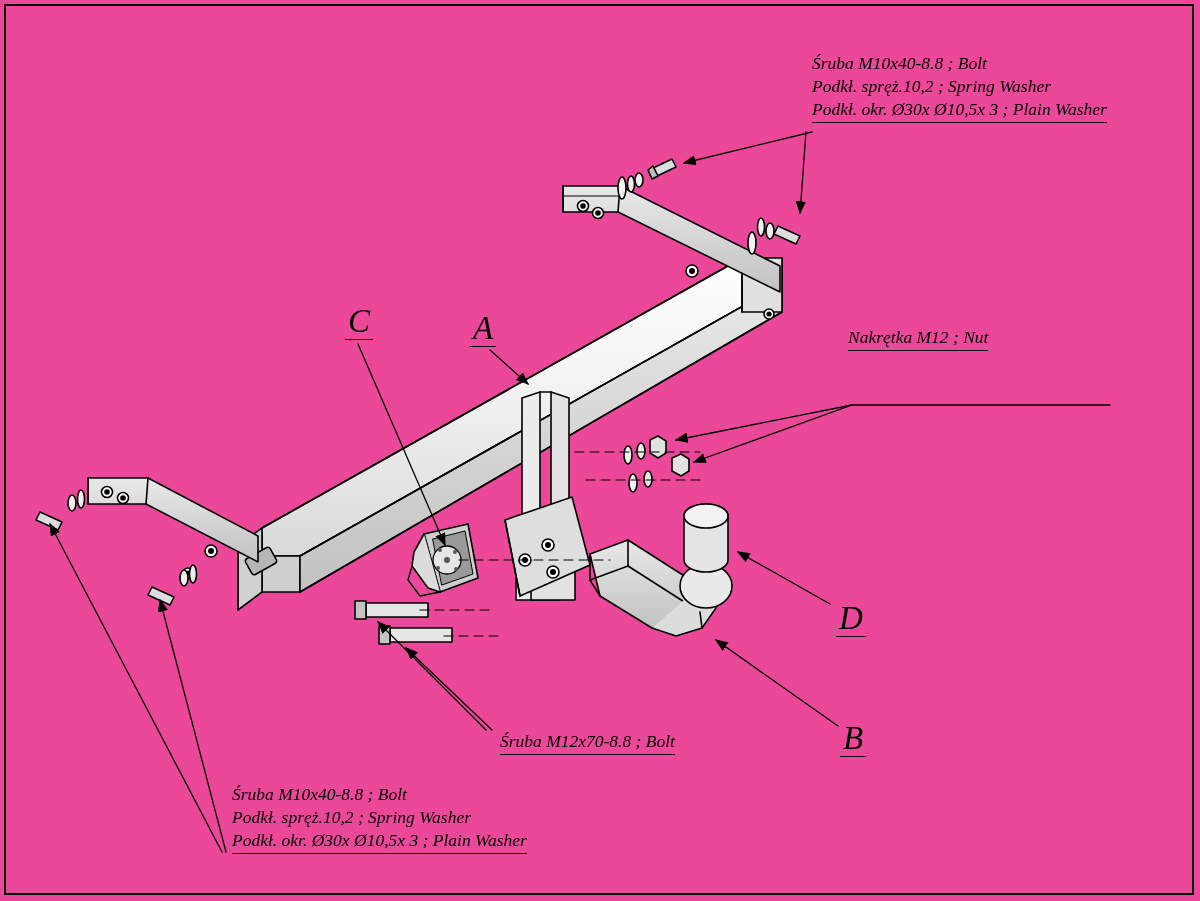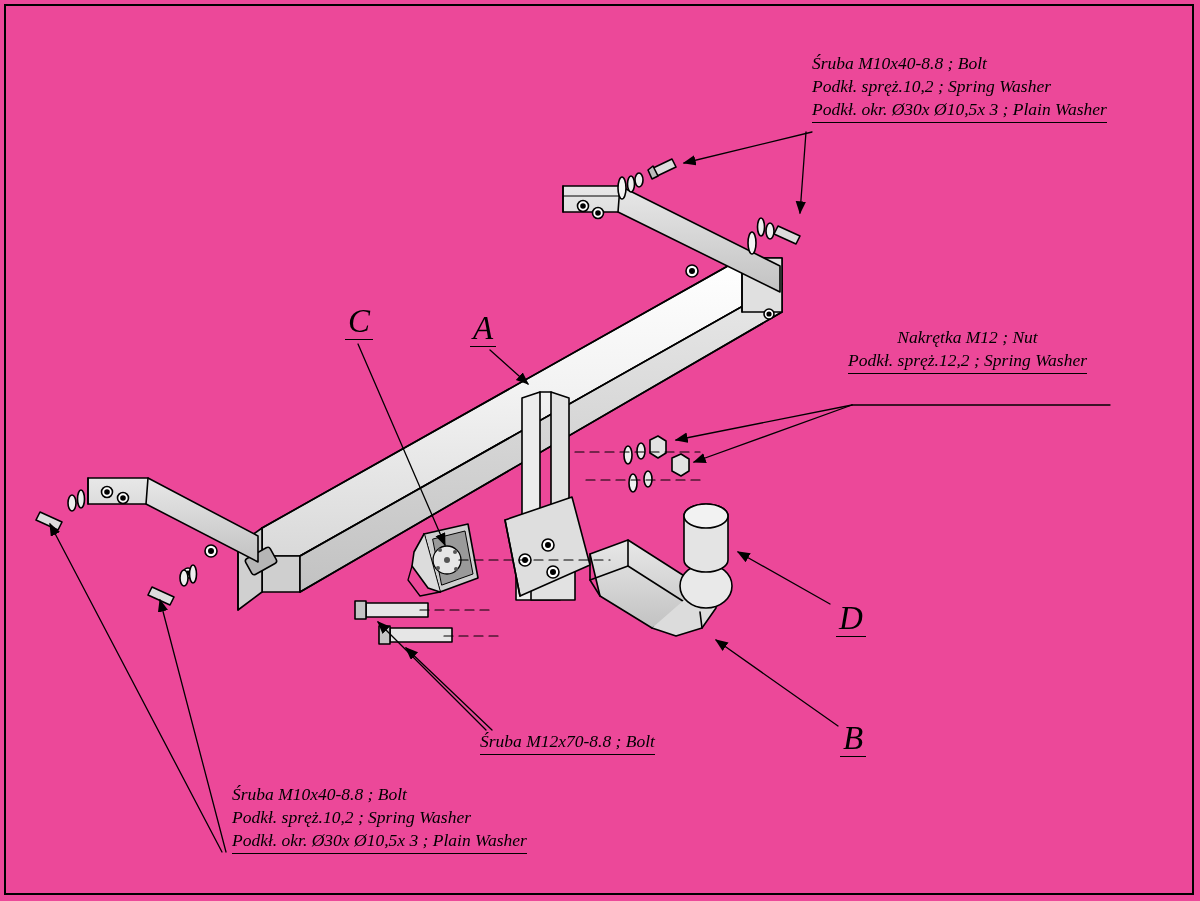--- a/index.html
+++ b/index.html
@@ -255,24 +255,23 @@
   </svg>
 
   <div class="anno underlined" style="left:812px; top:52px;">
     <span class="line">Śruba M10x40-8.8 ;  Bolt</span>
     <span class="line">Podkł. spręż.10,2 ; Spring Washer</span>
     <span class="line">Podkł. okr.  Ø30x Ø10,5x 3 ; Plain Washer</span>
   </div>
 
   <div class="anno underlined" style="left:848px; top:326px;text-align:center;">
     <span class="line">Nakrętka  M12 ; Nut</span>
-    <span class="line">Podkł. spręż.12,2 ; Spring Washer</span>
-  </div>
-
-  <div class="anno underlined" style="left:480px; top:730px;">
+  </div>
+
+  <div class="anno underlined" style="left:500px; top:730px;">
     <span class="line">Śruba M12x70-8.8 ;  Bolt</span>
   </div>
 
   <div class="anno underlined" style="left:232px; top:783px;">
     <span class="line">Śruba M10x40-8.8 ;  Bolt</span>
     <span class="line">Podkł. spręż.10,2 ; Spring Washer</span>
     <span class="line">Podkł. okr.  Ø30x Ø10,5x 3 ; Plain Washer</span>
   </div>
 
   <div class="calloutletter" style="left:470px; top:310px;">A</div>

